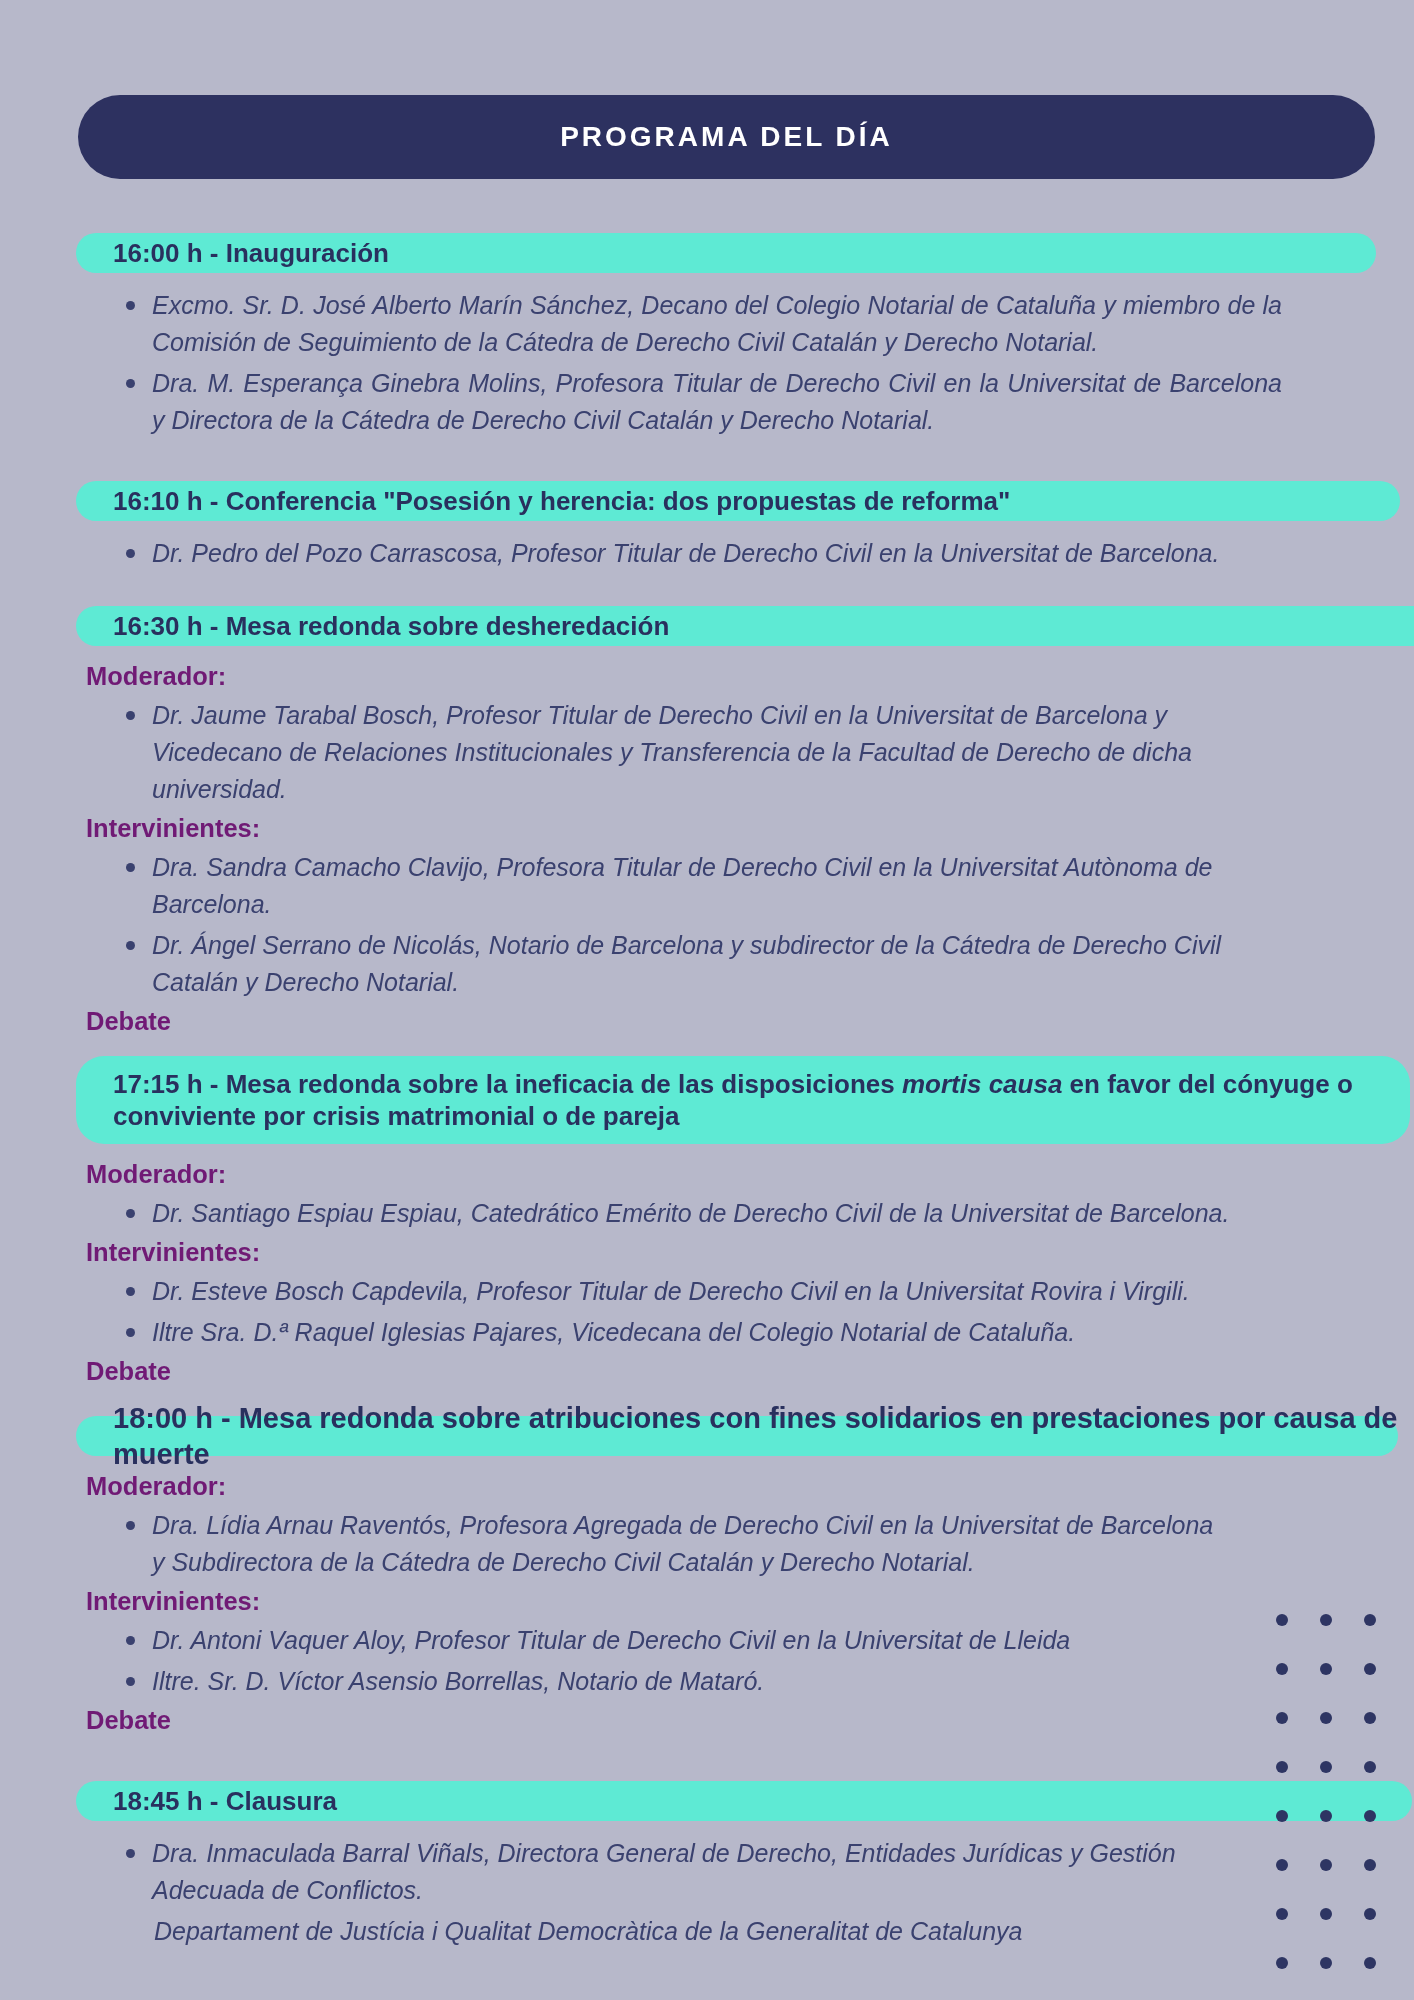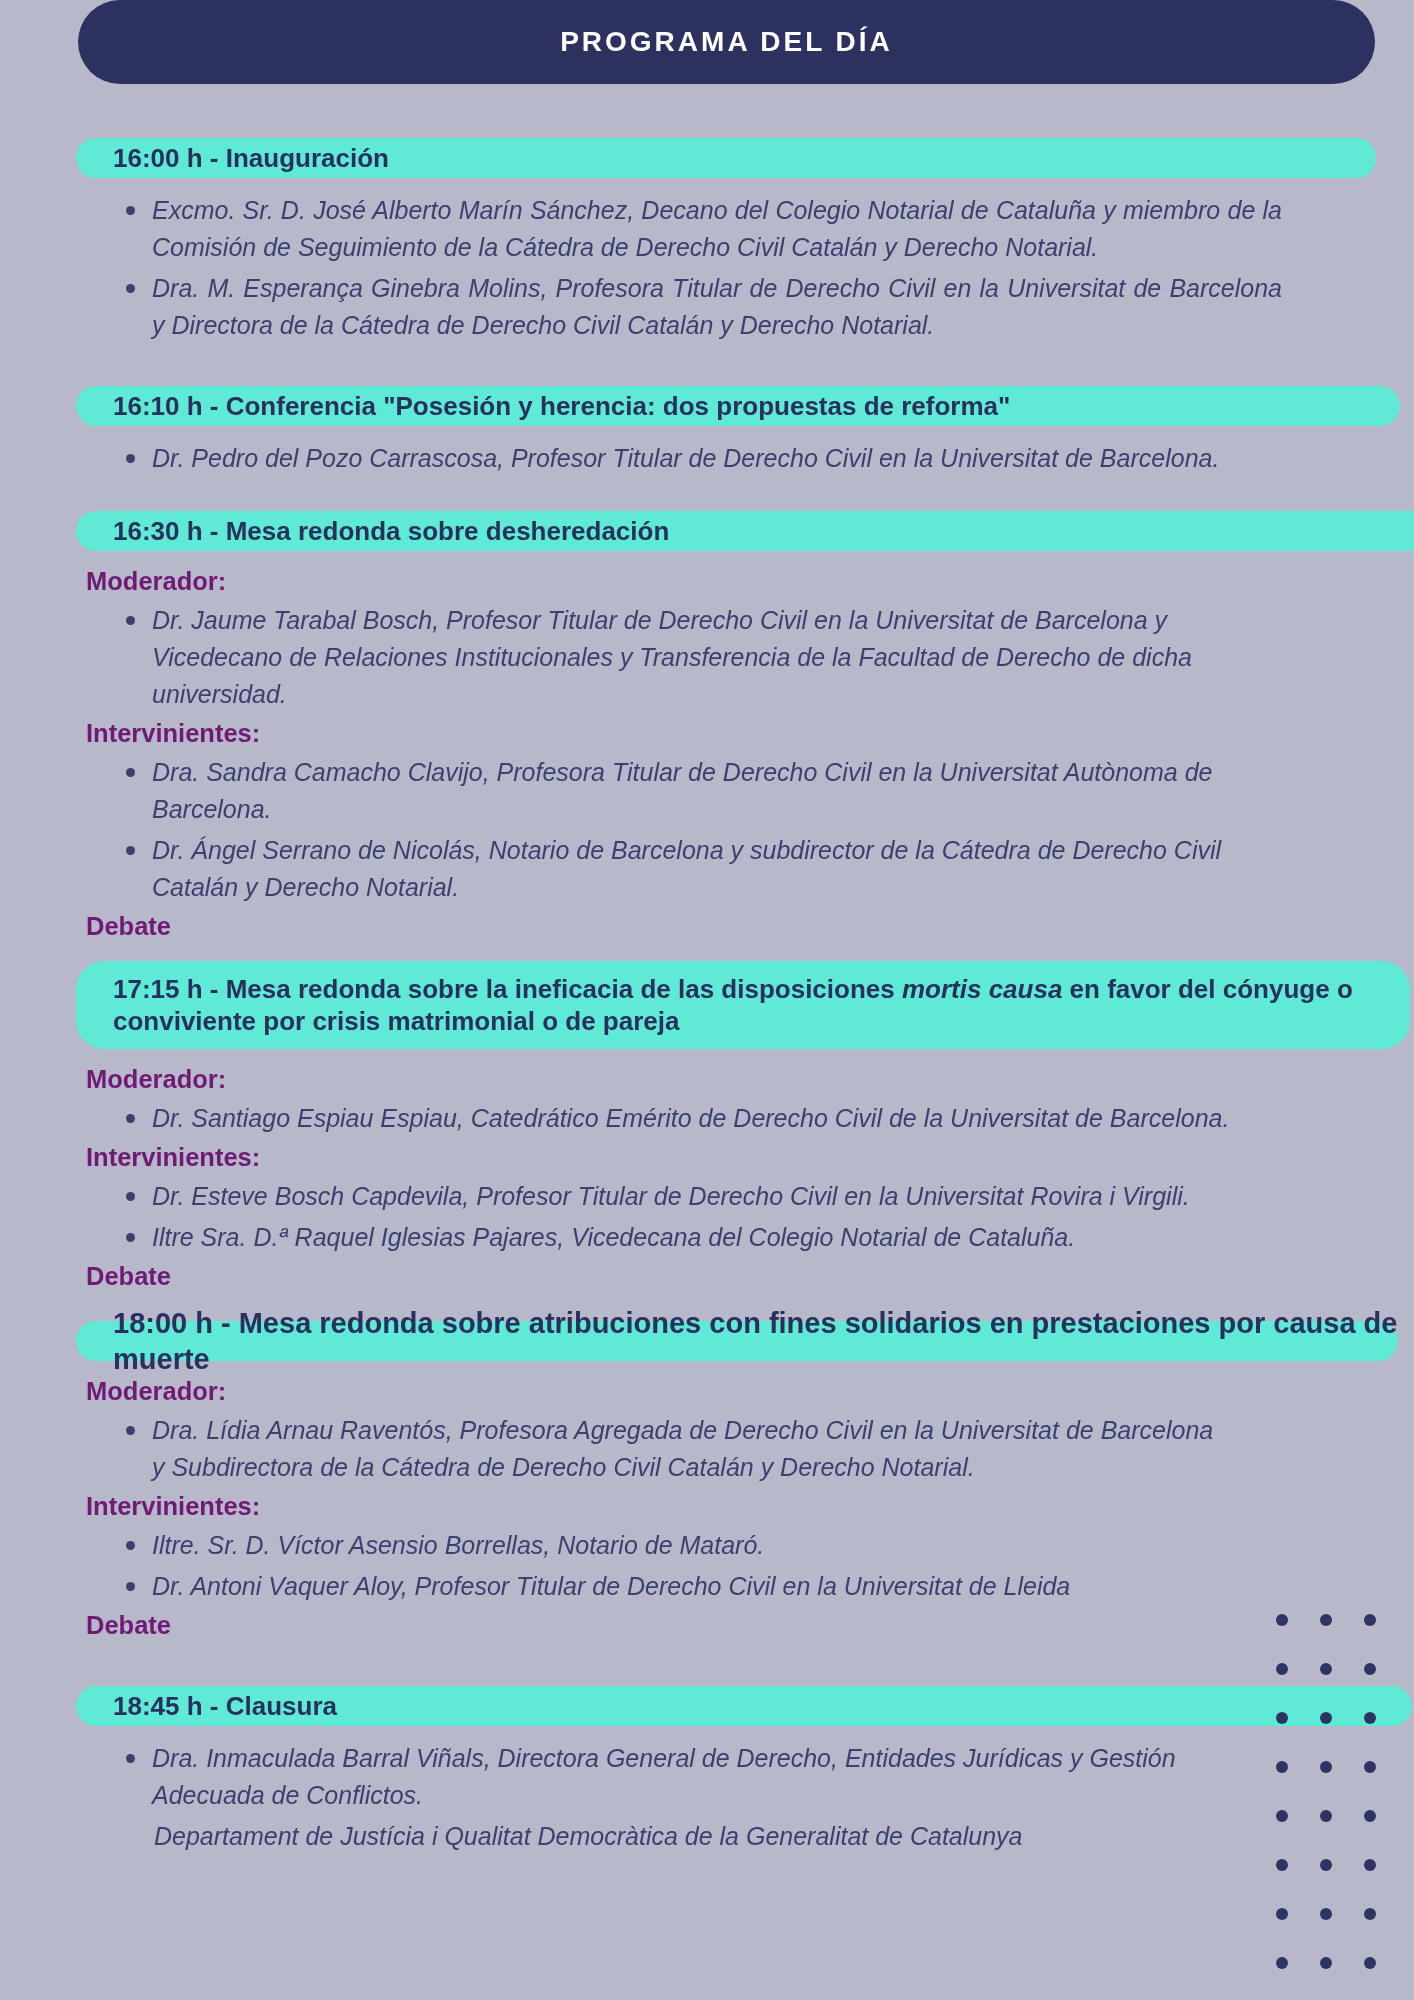--- a/index.html
+++ b/index.html
@@ -4,21 +4,21 @@
 <style>
   html, body { margin: 0; padding: 0; }
   body {
     width: 1414px; height: 2000px;
     background: #b7b8ca;
     font-family: "Liberation Sans", sans-serif;
     position: relative;
     overflow: hidden;
     color: #3a416f;
   }
-  .content { position: relative; z-index: 1; }
+  .content { position: relative; z-index: 1; padding-top: 95px; }
 
   
   .title-pill {
     margin-left: 78px;
     width: 1297px; height: 84px;
     background: #2d3160;
     border-radius: 42px;
     display: flex; align-items: center; justify-content: center;
   }
   .title-pill span {
@@ -155,22 +155,22 @@
 
   <div class="pill s5">
     <span class="pill-text">18:00 h - Mesa redonda sobre atribuciones con fines solidarios en prestaciones por causa de muerte</span>
   </div>
   <div class="label block-start">Moderador:</div>
   <ul class="blist">
     <li class="narrow">Dra. Lídia Arnau Raventós, Profesora Agregada de Derecho Civil en la Universitat de Barcelona y Subdirectora de la Cátedra de Derecho Civil Catalán y Derecho Notarial.</li>
   </ul>
   <div class="label">Intervinientes:</div>
   <ul class="blist">
+    <li class="wide">Dr. Antoni Vaquer Aloy, Profesor Titular de Derecho Civil en la Universitat de Lleida</li>
     <li class="wide">Iltre. Sr. D. Víctor Asensio Borrellas, Notario de Mataró.</li>
-    <li class="wide">Dr. Antoni Vaquer Aloy, Profesor Titular de Derecho Civil en la Universitat de Lleida</li>
   </ul>
   <div class="label">Debate</div>
 
   <div class="pill s6">
     <span class="pill-text">18:45 h - Clausura</span>
   </div>
   <ul class="blist first">
     <li>Dra. Inmaculada Barral Viñals, Directora General de Derecho, Entidades Jurídicas y Gestión Adecuada de Conflictos.</li>
     <li class="no-marker">Departament de Justícia i Qualitat Democràtica de la Generalitat de Catalunya</li>
   </ul>

